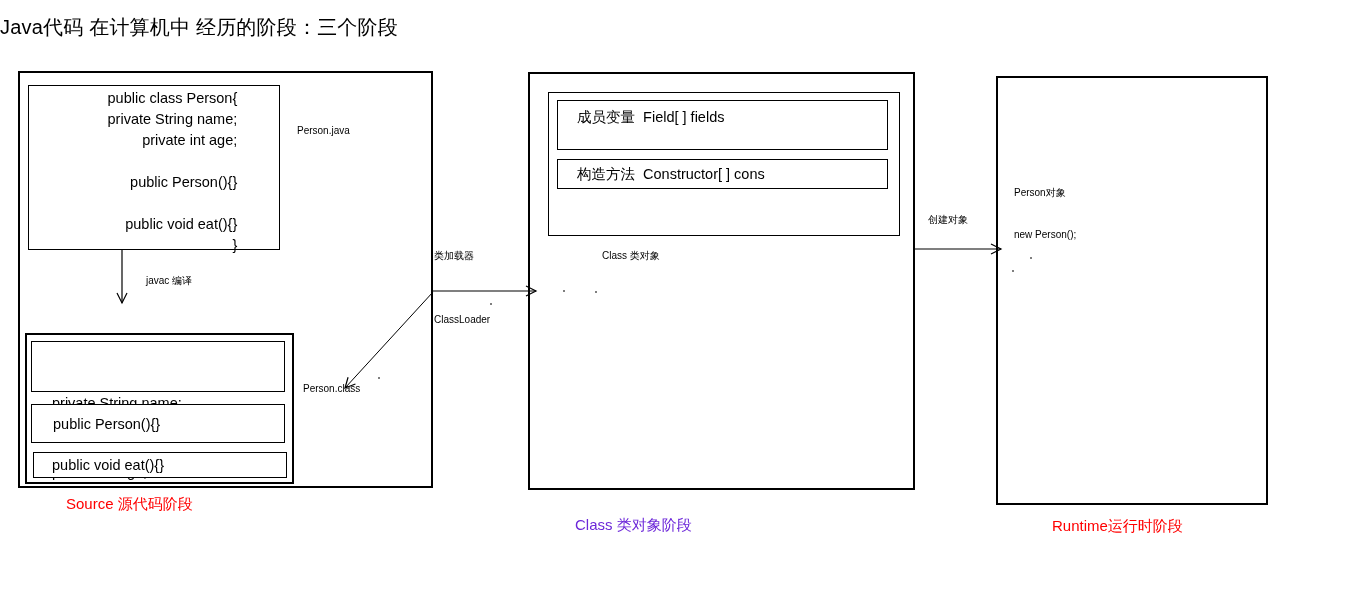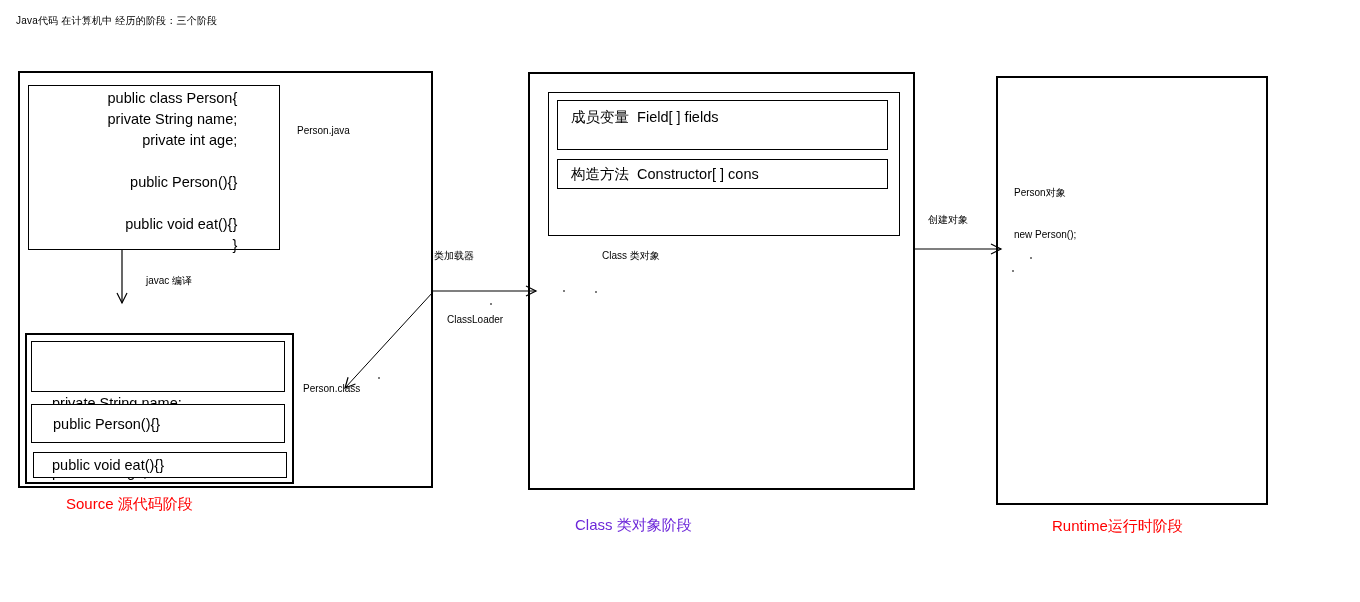--- a/index.html
+++ b/index.html
@@ -1,28 +1,28 @@
 <!DOCTYPE html>
 <html><head>
 <meta charset="utf-8">
 <style>
   html,body{margin:0;padding:0;background:#fff;}
   .canvas{
     position:relative;width:1360px;height:602px;background:#ffffff;overflow:hidden;
     font-family:"Liberation Sans","DejaVu Sans",sans-serif;color:#000;
   }
-  .title{position:absolute;left:16px;top:14px;font-size:10px;letter-spacing:.2px;}
+  .title{position:absolute;left:0;top:14px;font-size:20px;letter-spacing:.2px;}
   .box{position:absolute;border:1px solid #000;background:#fff;box-sizing:border-box;}
   .stage{border-width:2px;background:transparent;}
   .container2{border-width:2px;}
   .label{position:absolute;font-size:10px;white-space:pre;}
   .caption{position:absolute;font-size:15px;white-space:pre;}
   .code{position:absolute;font-size:14.5px;line-height:21px;text-align:right;}
   .code-line{white-space:pre;height:21px;}
-  .rowbox{display:flex;align-items:center;padding-left:13px;font-size:14.5px;white-space:pre;}
+  .rowbox{display:flex;align-items:center;padding-left:19px;font-size:14.5px;white-space:pre;}
   .rowbox.top{align-items:flex-start;padding-top:7px;}
   .fieldsbox{padding:4px 0 0 20px;font-size:14.5px;line-height:23px;white-space:pre;}
   .dot{position:absolute;width:2px;height:2px;background:#555;border-radius:1px;}
   svg.overlay{position:absolute;left:0;top:0;pointer-events:none;}
 </style>
 </head>
 <body>
 
 <div class="canvas">
 
@@ -57,21 +57,21 @@
   </div>
   <div class="box rowbox" style="left:33px;top:452px;width:254px;height:26px;padding-left:18px;">
     <span>public void eat(){}</span>
   </div>
 
   <div class="label" style="left:303px;top:383px;">Person.class</div>
 
   <div class="caption" style="left: 66px; top: 495px; color: rgb(255, 0, 0); text-align: right;">Source 源代码阶段</div>
 
   <div class="label" style="left:434px;top:249px;">类加载器</div>
-  <div class="label" style="left:434px;top:314px;margin-left:13px;">ClassLoader</div>
+  <div class="label" style="left:434px;top:314px;">ClassLoader</div>
 
   <div class="box stage" style="left:528px;top:72px;width:387px;height:418px;"></div>
 
   <div class="box" style="left:548px;top:92px;width:352px;height:144px;"></div>
 
   <div class="box rowbox top" style="left:557px;top:100px;width:331px;height:50px;">
     <span>成员变量  Field[ ] fields</span>
   </div>
   <div class="box rowbox" style="left:557px;top:159px;width:331px;height:30px;">
     <span>构造方法  Constructor[ ] cons</span>

